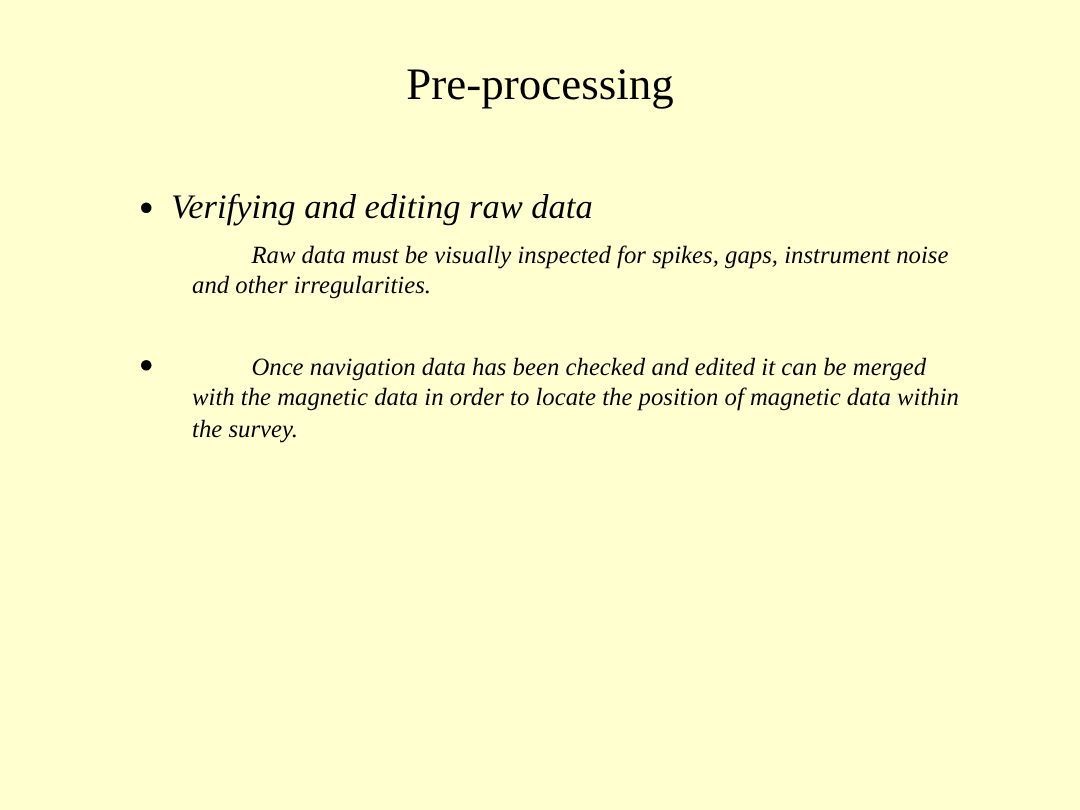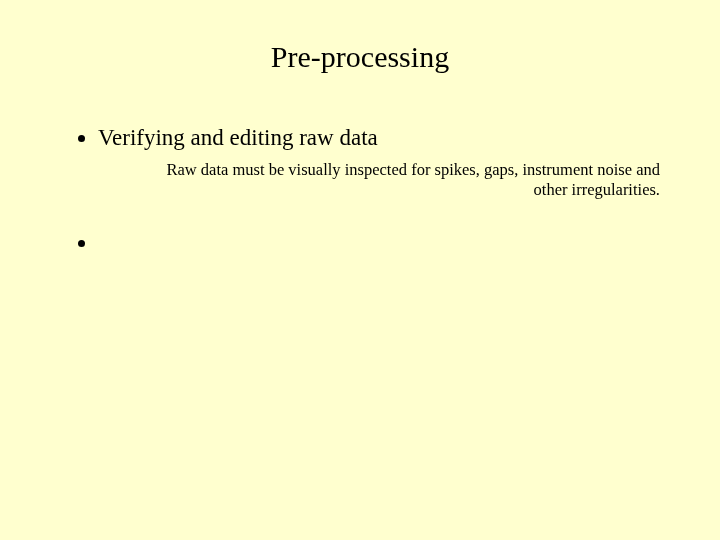--- a/index.html
+++ b/index.html
@@ -18,49 +18,52 @@
     padding: 30px 60px 30px 60px;
   }
   .title {
     font-size: 30px;
     text-align: center;
     margin: 10px 0 50px 0;
     font-weight: normal;
   }
   ul.top {
     list-style: disc;
-    margin: 0;
+    margin: 16px;
     padding-left: 38px;
+    font-style: italic;
   }
   ul.top > li {
     font-size: 23px;
     margin-bottom: 10px;
     line-height: 1.2;
   }
   .body {
     font-size: 16.5px;
     line-height: 1.25;
     margin: 8px 0 28px 14px;
     max-width: 560px;
-    text-align: right;
   }
   .body p {
     margin: 0 0 2px 0;
     text-indent: 2.4em;
   }
 </style>
 </head>
 <body>
 
 <div class="slide">
   <h1 class="title">Pre-processing</h1>
 
   <ul class="top">
     <li>
       <span>Verifying and editing raw data</span>
       <div class="body">
         <p>Raw data must be visually inspected for spikes, gaps, instrument noise and other irregularities.</p>
       </div>
     </li>
     <li>
+      <div class="body">
+        <p>Once navigation data has been checked and edited it can be merged with the magnetic data in order to locate the position of magnetic data within the survey.</p>
+      </div>
     </li>
   </ul>
 </div>
 
 </body></html>

